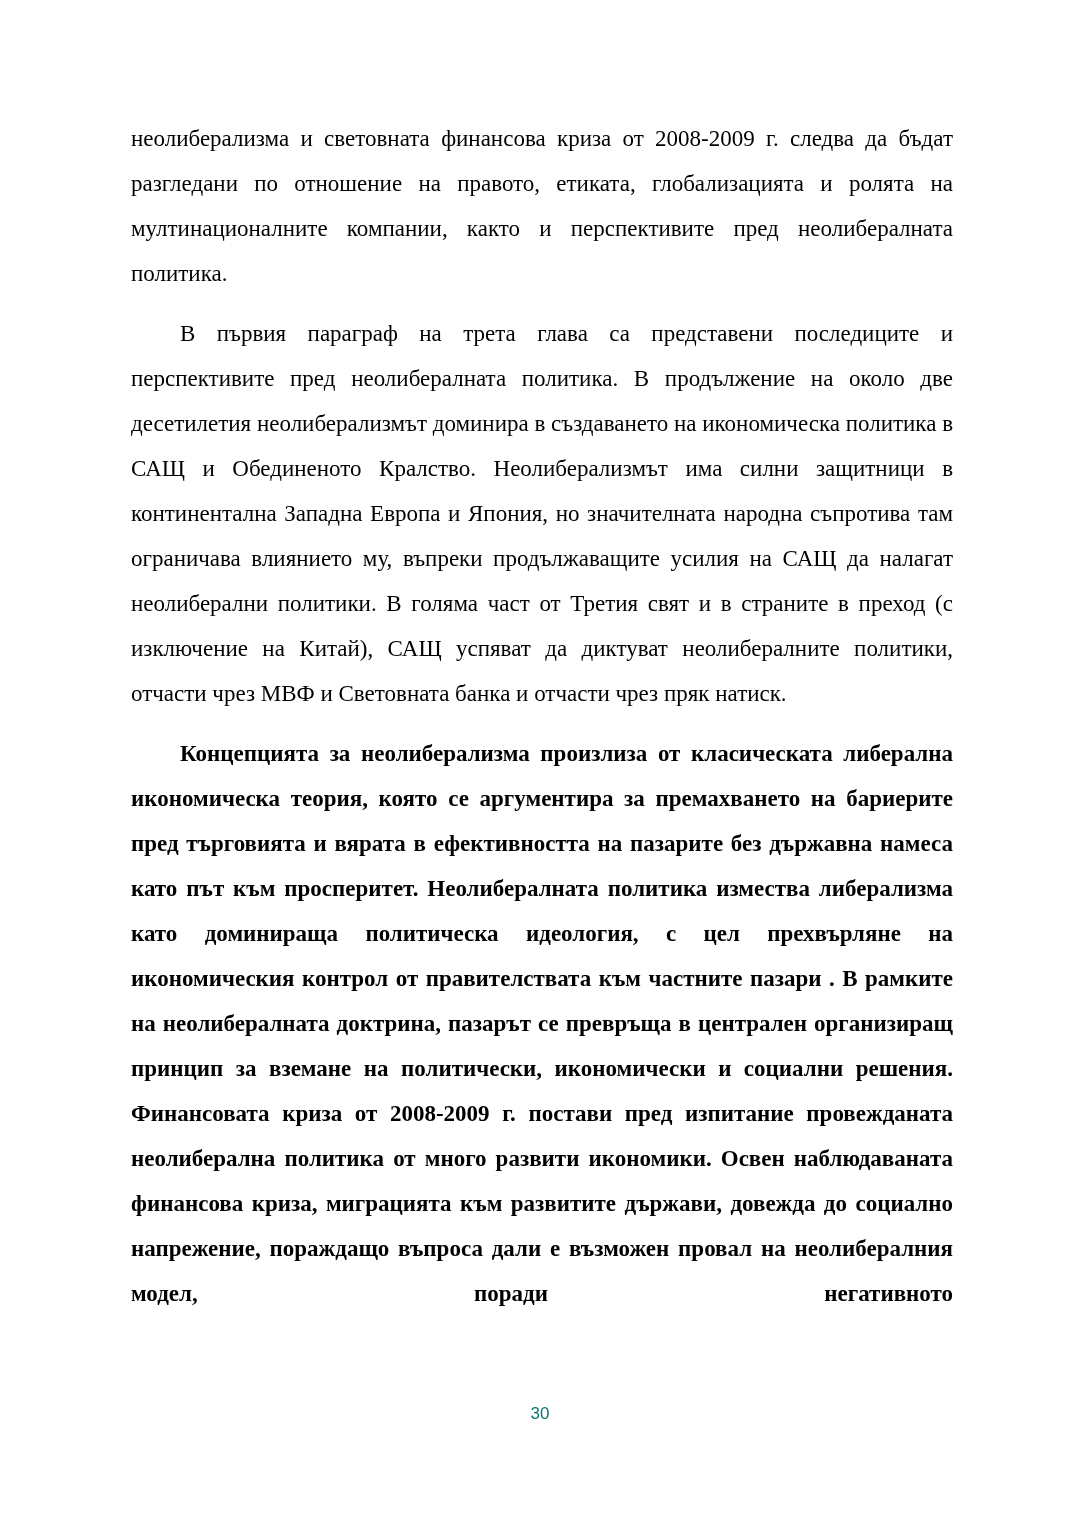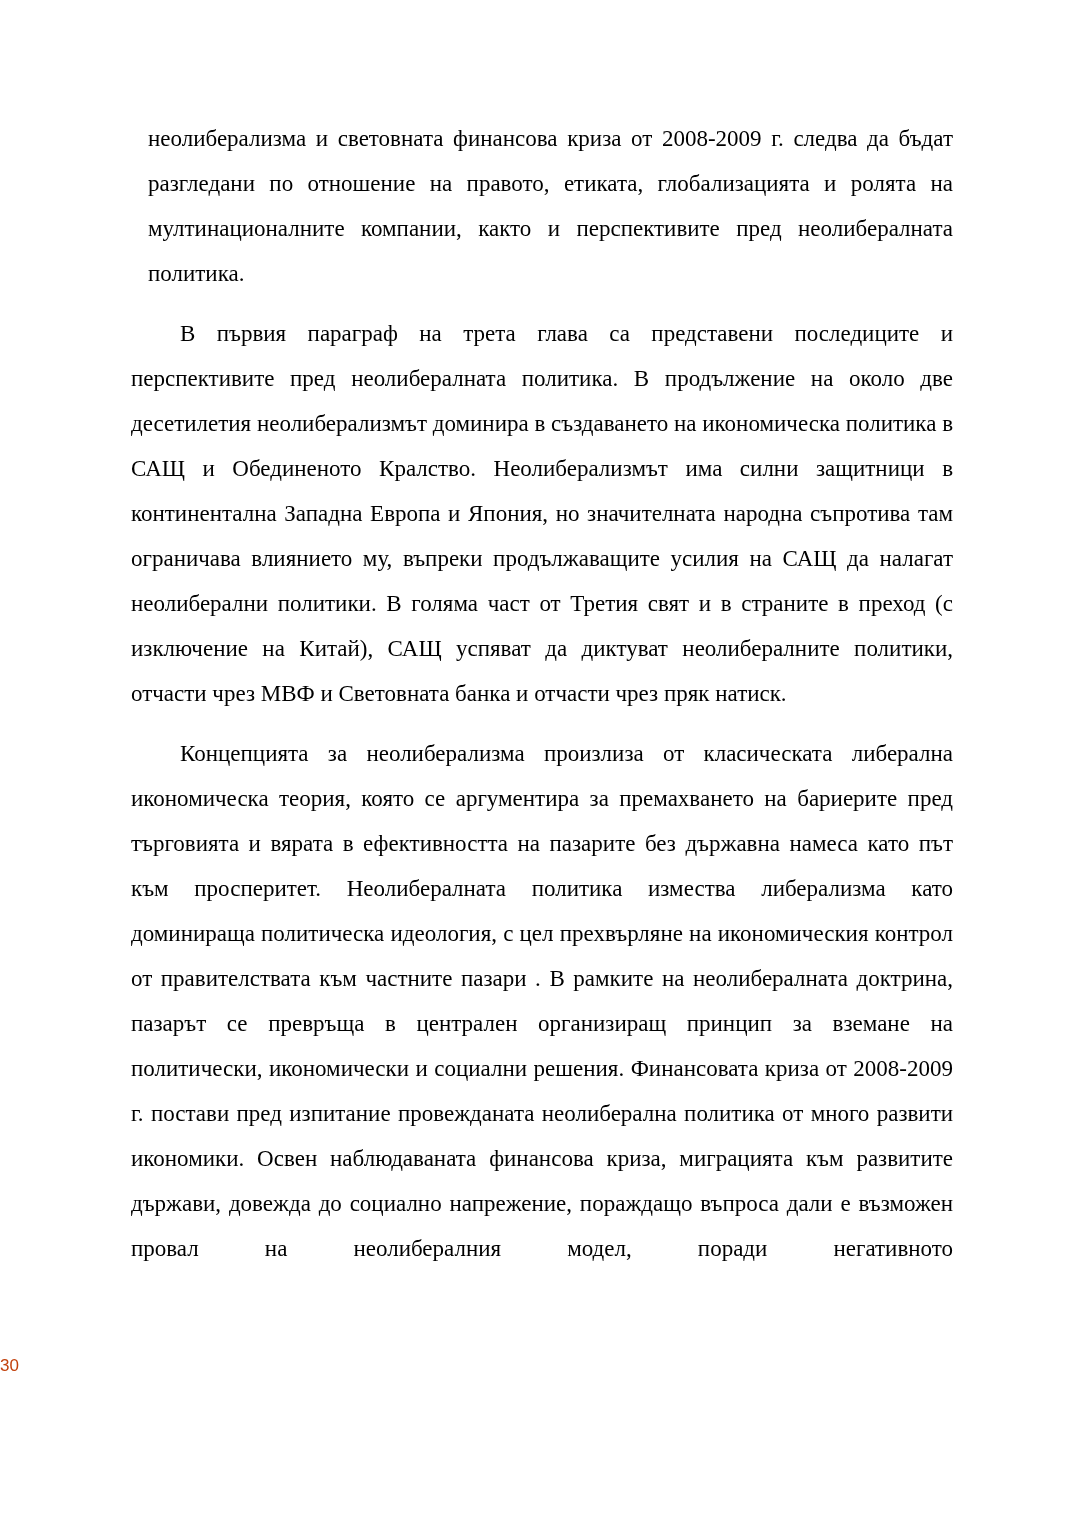--- a/index.html
+++ b/index.html
@@ -26,37 +26,38 @@
   .text-block p {
     margin: 0 0 15px 0;
     font-size: 23px;
     line-height: 45px;
     text-align: justify;
     text-indent: 49px;
     color: #000000;
   }
   .text-block p.no-indent {
     text-indent: 0;
-    margin-left: 17px;
   }
   .text-block p.continues {
     
     text-align-last: justify;
+    font-weight: bold;
   }
   .bold {
     font-weight: normal;
   }
   .page-footer {
     position: absolute;
-    top: 1356px;
+    top: 1404px;
     left: 0;
     width: 100%;
+    text-align: center;
     font-family: "Liberation Sans", sans-serif;
     font-size: 17px;
-    color: #c2410c;
+    color: #0f766e;
   }
 </style>
 </head>
 <body>
 
 <div class="page">
 
   <div class="text-block">
 
     <p class="no-indent"><span>неолиберализма и световната финансова криза от 2008-2009 г. следва да бъдат разгледани по отношение на правото, етиката, глобализацията и ролята на мултинационалните компании, както и перспективите пред неолибералната политика.</span></p>

